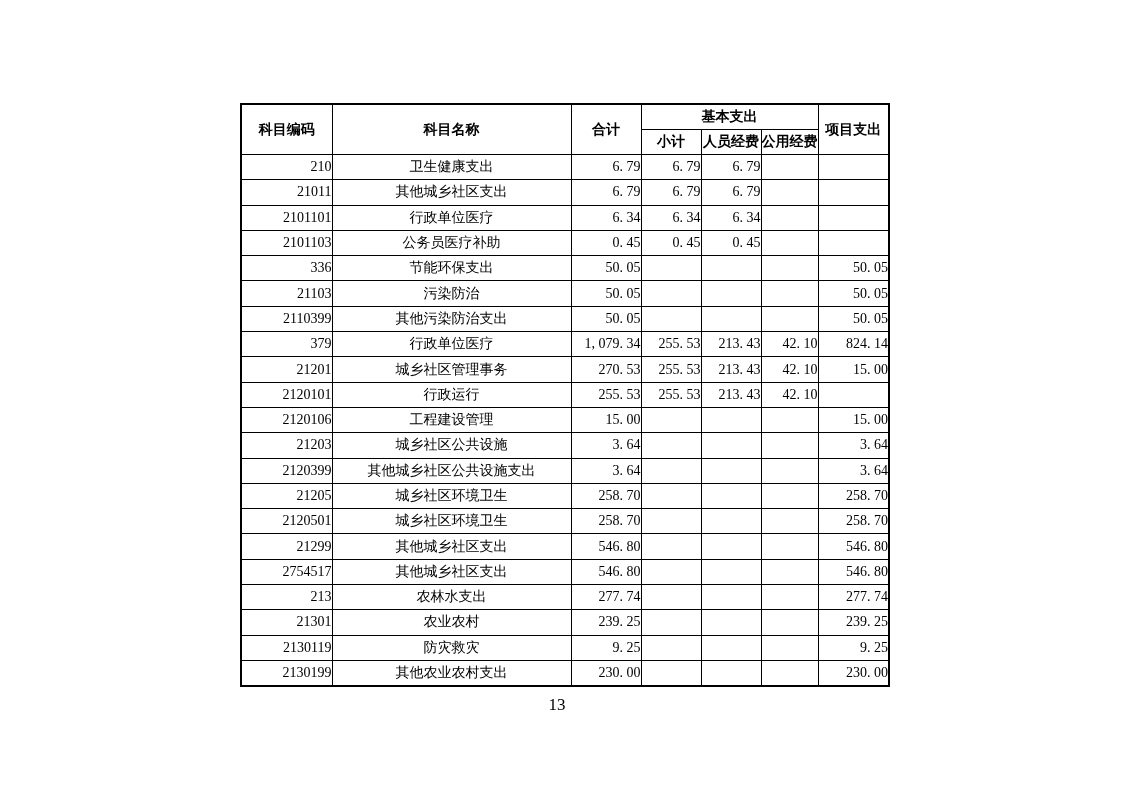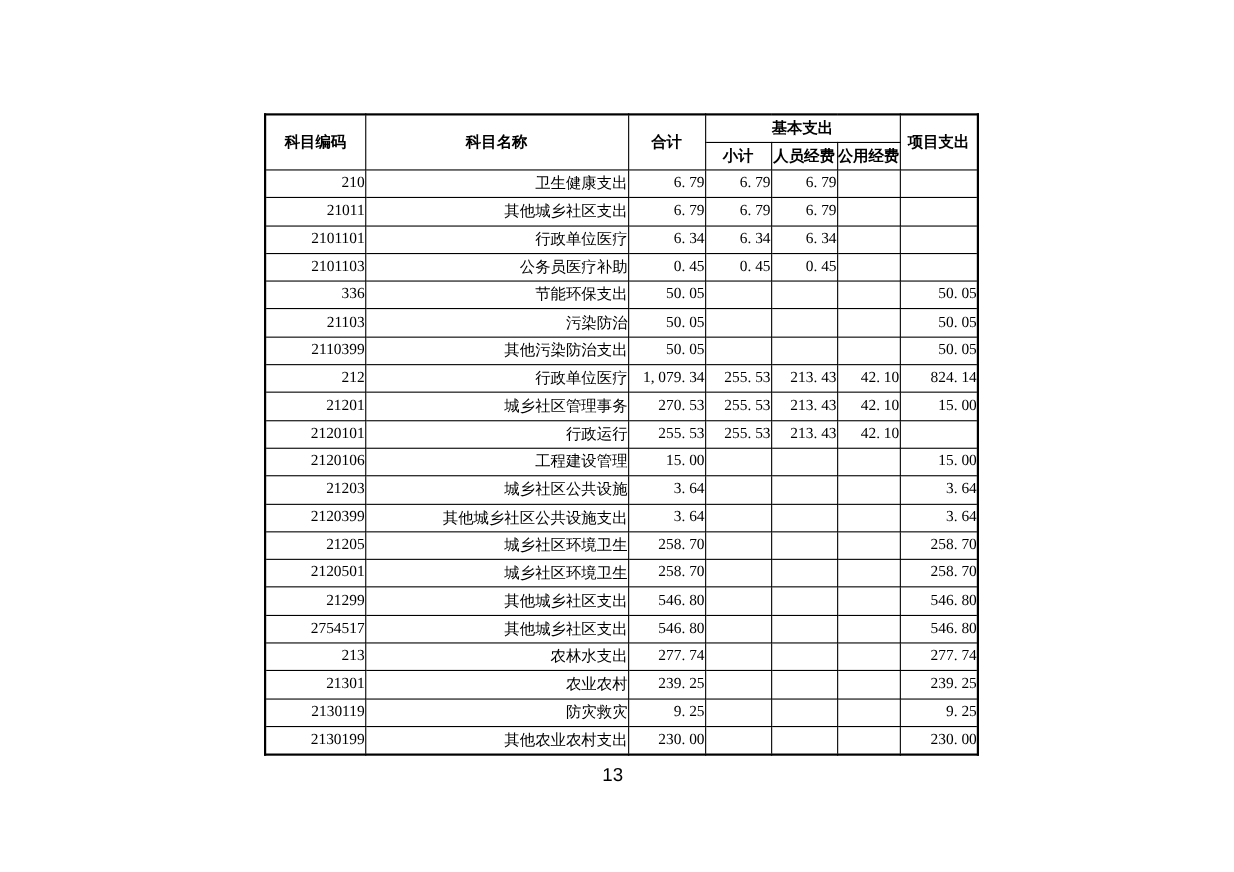--- a/index.html
+++ b/index.html
@@ -41,36 +41,36 @@
     font-family: "Liberation Serif", "DejaVu Serif", serif;
   }
   table.budget tbody tr {
     height: 25.3px;
   }
   td.td-code {
     text-align: right;
     padding-left: 8px;
   }
   td.td-name {
-    text-align: right;
+    text-align: center;
     padding-left: 11px;
   }
   td.td-num {
     text-align: right;
     padding-right: 6px;
     font-family: "Liberation Serif", "DejaVu Serif", serif;
   }
   .page-number {
     position: absolute;
     top: 695px;
     left: 0;
     width: 1114px;
     text-align: center;
     font-size: 17px;
-    font-family: Liberation Sans, sans-serif;
+    font-family: Liberation Serif, serif;
     color: #000000;
   }
 </style>
 </head>
 <body>
 
 <div class="page">
 
   <table class="budget">
     <colgroup>
@@ -154,21 +154,21 @@
         <tr>
           <td class="td-code">2110399</td>
           <td class="td-name">其他污染防治支出</td>
           <td class="td-num">50. 05</td>
           <td class="td-num"></td>
           <td class="td-num"></td>
           <td class="td-num"></td>
           <td class="td-num">50. 05</td>
         </tr>
         <tr>
-          <td class="td-code">212</td>
+          <td class="td-code">379</td>
           <td class="td-name">行政单位医疗</td>
           <td class="td-num">1, 079. 34</td>
           <td class="td-num">255. 53</td>
           <td class="td-num">213. 43</td>
           <td class="td-num">42. 10</td>
           <td class="td-num">824. 14</td>
         </tr>
         <tr>
           <td class="td-code">21201</td>
           <td class="td-name">城乡社区管理事务</td>

